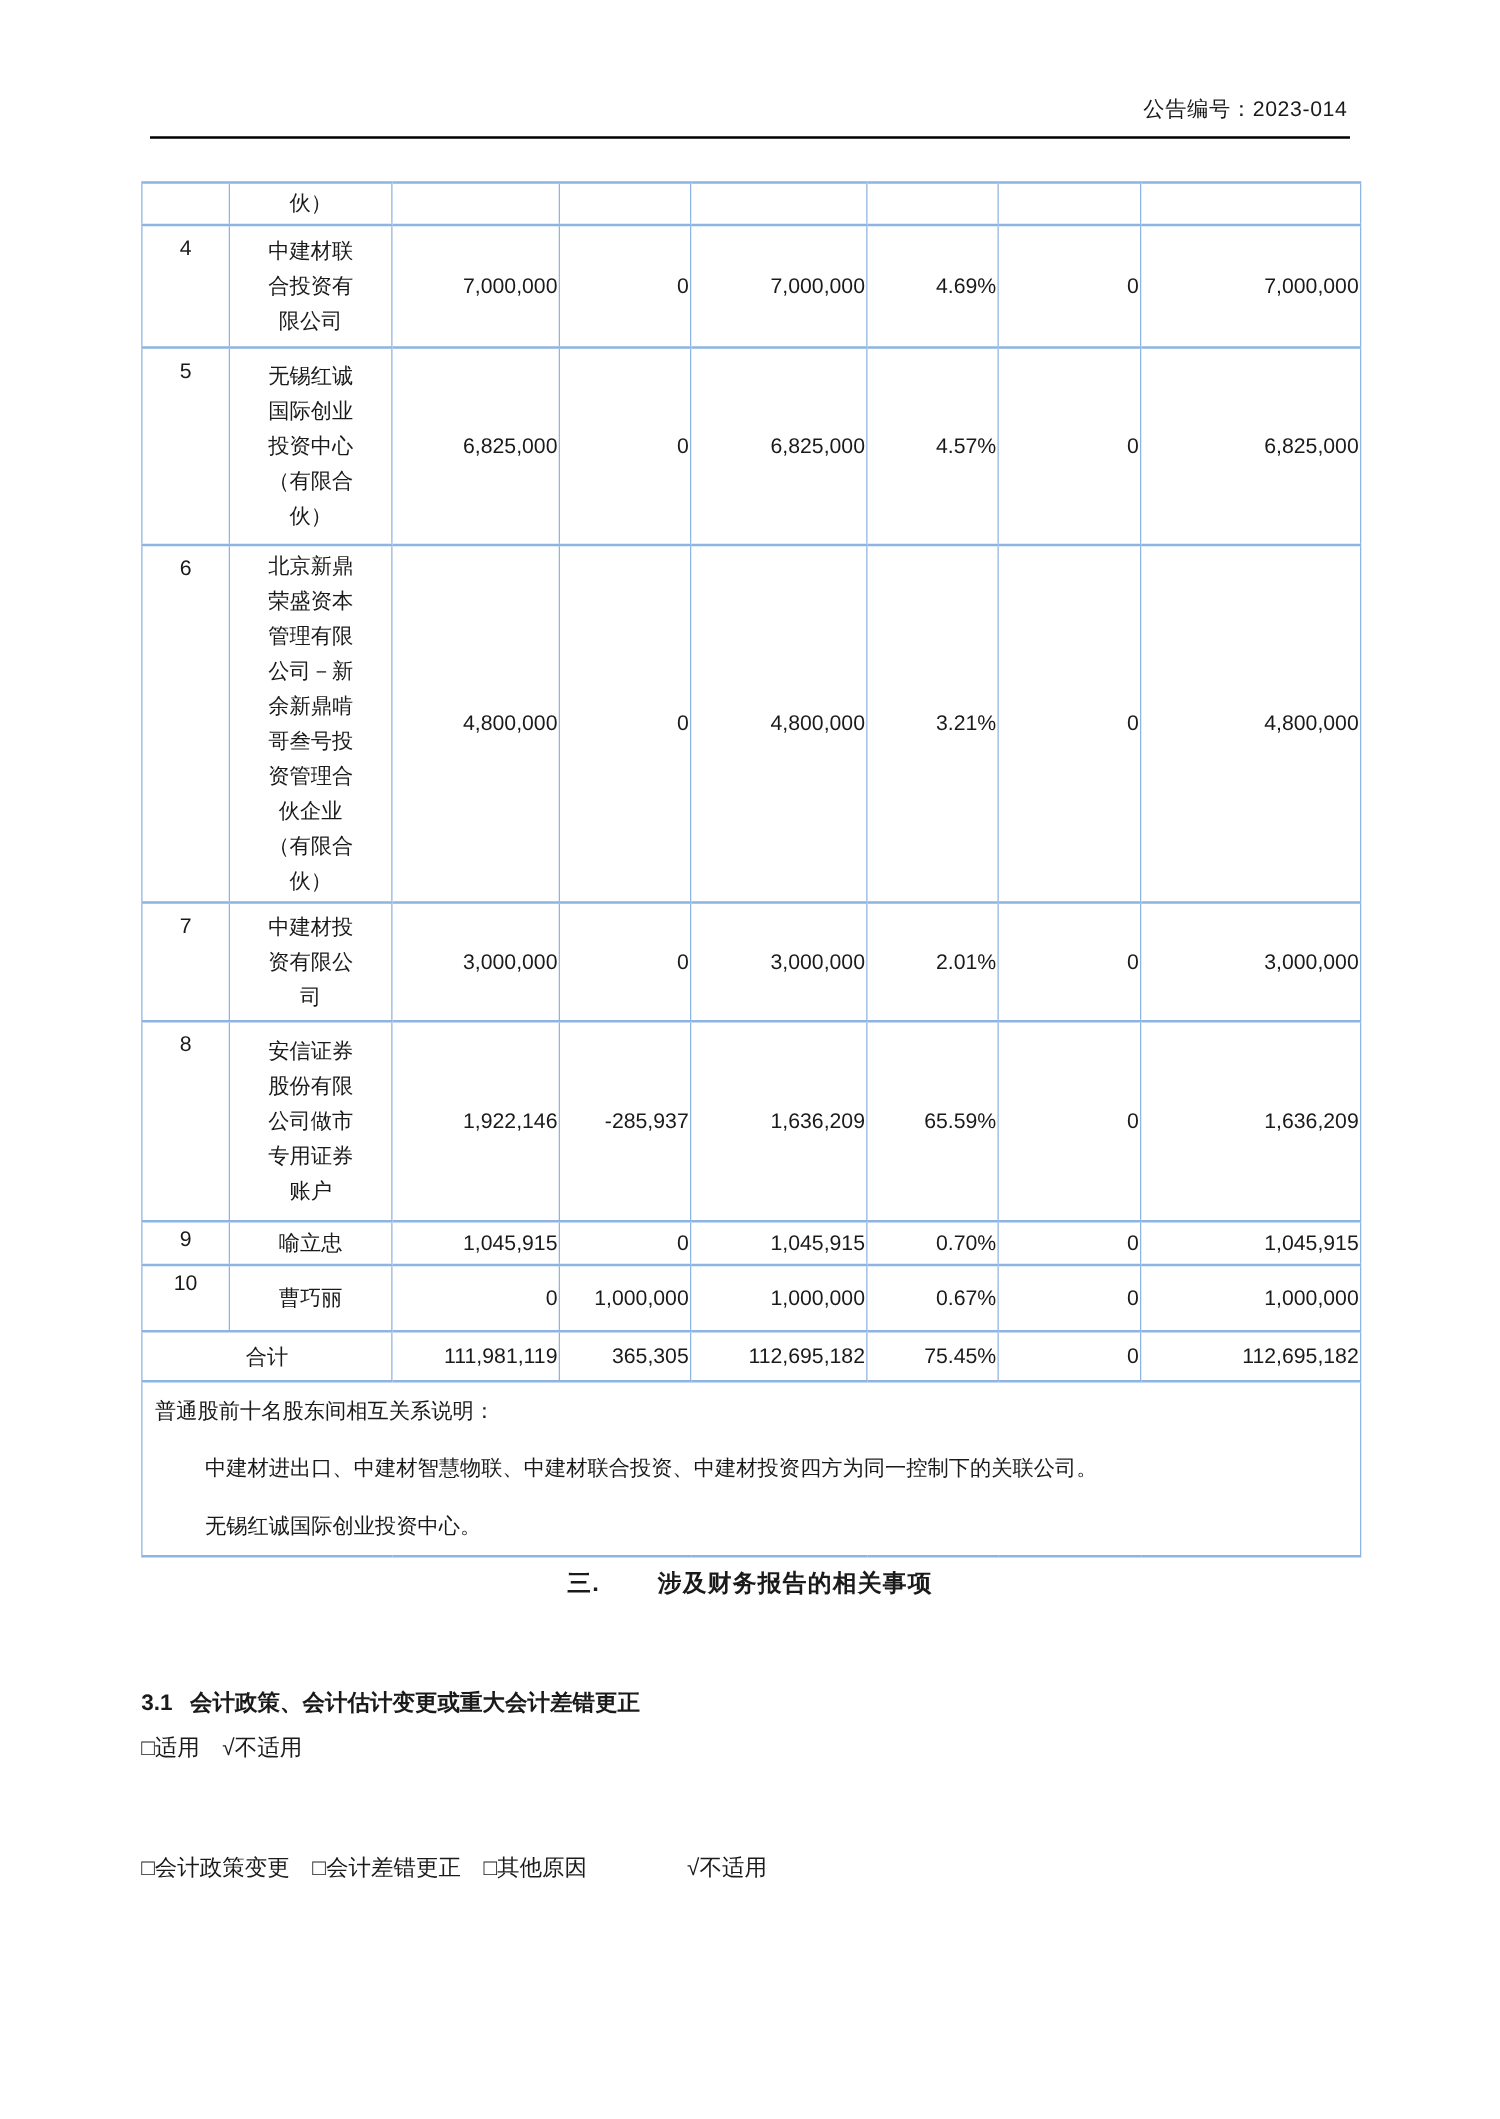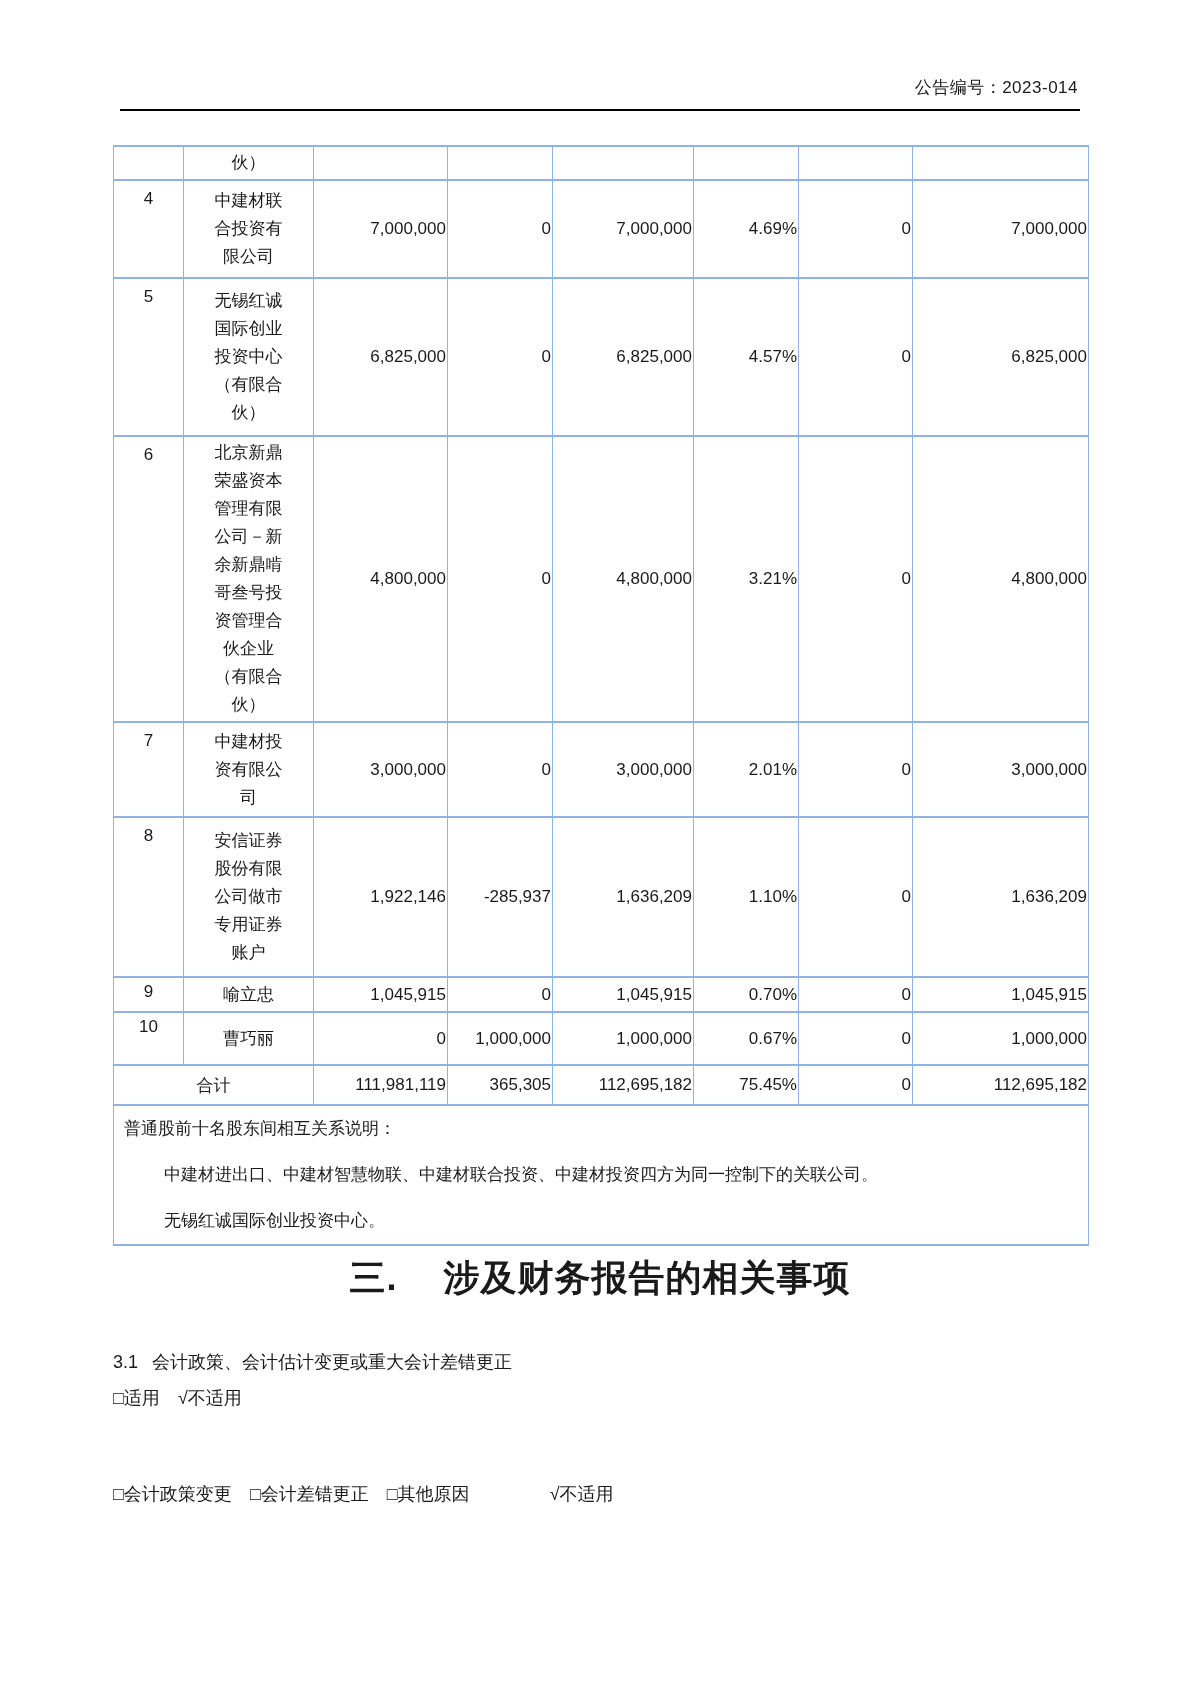--- a/index.html
+++ b/index.html
@@ -22,27 +22,27 @@
   }
   td.no{text-align:center;vertical-align:top;padding-top:8px;}
   td.name{text-align:center;vertical-align:middle;padding:2px 26px;line-height:28px;}
   td.num{text-align:right;vertical-align:middle;}
   td.total-label{text-align:center;vertical-align:middle;}
   td.notes{vertical-align:top;padding:10px 10px;line-height:26px;}
   .note-head{margin:0;}
   .note-line{margin:20px 0 0 40px;}
   .sec-title{
     position:absolute;top:1254px;left:0;width:1200px;text-align:center;
-    font-size:36px;font-weight:bold;letter-spacing:1px;
+    font-size:19px;font-weight:bold;letter-spacing:1px;
   }
   .sec-num{display:inline-block;margin-right:46px;}
   .sub{position:absolute;left:113px;width:980px;}
   .sub-31{top:1350px;}
   .sub-32{top:1470px;}
-  .sub-head{font-weight:normal;font-size:18px;}
+  .sub-head{font-weight:bold;font-size:18px;}
   .sub-head .t{margin-left:14px;}
   .opts{margin-top:12px;font-size:18px;font-weight:normal;}
   .opt{margin-right:18px;}
   .opt-na-far{margin-left:62px;}
 </style>
 </head>
 <body>
 
 <div class="announce">公告编号：2023-014</div>
 <div class="header-rule"></div>
@@ -108,21 +108,21 @@
     <td class="num">2.01%</td>
     <td class="num">0</td>
     <td class="num">3,000,000</td>
   </tr>
   <tr style="height:160px">
     <td class="no">8</td>
     <td class="name">安信证券股份有限公司做市专用证券账户</td>
     <td class="num">1,922,146</td>
     <td class="num">-285,937</td>
     <td class="num">1,636,209</td>
-    <td class="num">1.10%</td>
+    <td class="num">65.59%</td>
     <td class="num">0</td>
     <td class="num">1,636,209</td>
   </tr>
   <tr style="height:35px">
     <td class="no" style="padding-top:4px">9</td>
     <td class="name">喻立忠</td>
     <td class="num">1,045,915</td>
     <td class="num">0</td>
     <td class="num">1,045,915</td>
     <td class="num">0.70%</td>

